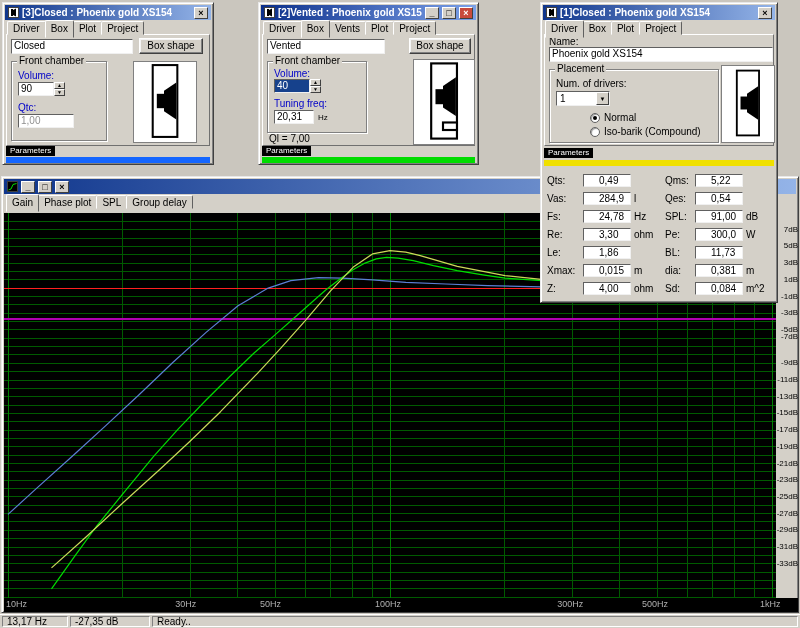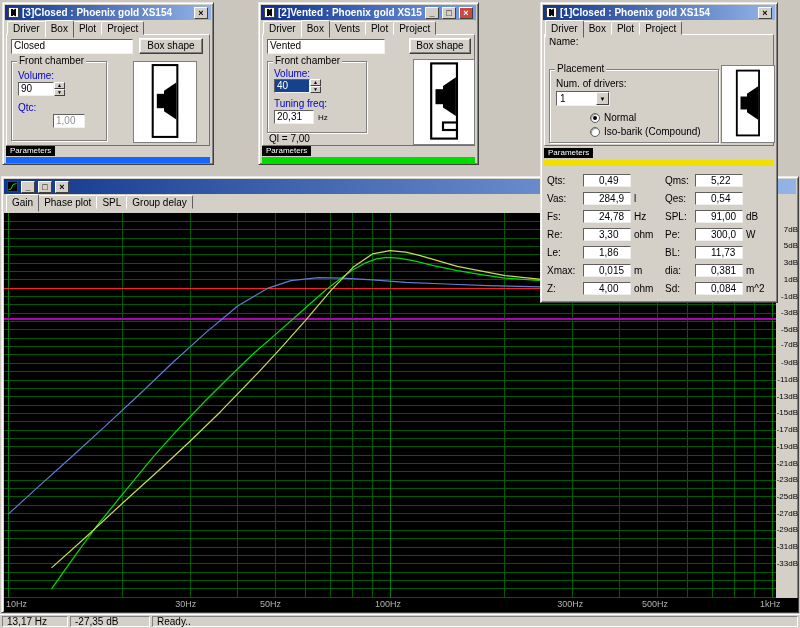--- a/index.html
+++ b/index.html
@@ -88,21 +88,21 @@
     <div class="btn" style="left:132px;top:3px;width:64px;height:16px;">Box shape</div>
     <div class="grp" style="left:4px;top:26px;width:94px;height:78px;">
       <span class="legend">Front chamber</span>
       <span class="bluelab" style="left:6px;top:8px;">Volume:</span>
       <div class="sunken" style="left:6px;top:20px;width:36px;height:14px;">90</div>
       <div class="spin" style="left:42px;top:20px;">
         <div>▲</div>
         <div>▼</div>
       </div>
       <span class="bluelab" style="left:6px;top:40px;">Qtc:</span>
-      <div class="sunken" style="left:6px;top:52px;width:32px;height:14px;color:#909090;margin-left:35px;">1,00</div>
+      <div class="sunken" style="left:6px;top:52px;width:56px;height:14px;color:#909090;">1,00</div>
     </div>
     <div class="diagram" style="left:126px;top:26px;width:62px;height:80px;">
       <svg width="60" height="78" viewBox="0 0 54 76">
         <rect x="16" y="3" width="24" height="70" fill="#fff" stroke="#000" stroke-width="2"></rect>
         <rect x="20" y="31" width="7" height="14" fill="#000"></rect>
         <polygon points="27,28 39,20 39,56 27,48" fill="#000"></polygon>
       </svg>
     </div>
   </div>
   <span class="chip" style="left:3px;top:143px;">Parameters</span>
@@ -168,20 +168,21 @@
     <span class="tbtn">×</span>
   </div>
   <div class="tabs">
       <span class="tab active">Driver</span>
       <span class="tab">Box</span>
       <span class="tab">Plot</span>
       <span class="tab">Project</span>
     </div>
   <div class="panel" style="height:110px;">
     <span class="lab" style="left:4px;top:1px;">Name:</span>
+    <div class="sunken" style="left:4px;top:12px;width:224px;height:15px;">Phoenix gold XS154</div>
     <div class="grp" style="left:4px;top:34px;width:168px;height:72px;">
       <span class="legend">Placement</span>
       <span class="lab" style="left:6px;top:8px;">Num. of drivers:</span>
       <div class="sunken" style="left:6px;top:21px;width:54px;height:15px;padding:0;">
         <span style="position:absolute;left:3px;top:1px;">1</span>
         <span style="position:absolute;right:0;top:0;width:13px;height:13px;background:#d4d0c8;border:1px solid;border-color:#fff #404040 #404040 #fff;font-size:6px;line-height:12px;text-align:center;box-sizing:border-box;">▼</span>
       </div>
       <div class="radio" style="left:40px;top:42px;">
         <span class="rdot sel"></span>
         <span>Normal</span>
@@ -368,21 +369,21 @@
       </svg>
   </div>
   <div id="y-labels">
       <div style="top: 11.7px;">7dB</div>
       <div style="top: 28.4px;">5dB</div>
       <div style="top: 45.1px;">3dB</div>
       <div style="top: 61.8px;">1dB</div>
       <div style="top: 78.5px;">-1dB</div>
       <div style="top: 95.2px;">-3dB</div>
       <div style="top: 111.9px;">-5dB</div>
-      <div style="top: 127px; margin-left: 29px;">-7dB</div>
+      <div style="top: 119px; margin-left: 29px;">-7dB</div>
       <div style="top: 145.3px;">-9dB</div>
       <div style="top: 162px;">-11dB</div>
       <div style="top: 178.7px;">-13dB</div>
       <div style="top: 195.4px;">-15dB</div>
       <div style="top: 212.1px;">-17dB</div>
       <div style="top: 228.8px;">-19dB</div>
       <div style="top: 245.5px;">-21dB</div>
       <div style="top: 262.2px;">-23dB</div>
       <div style="top: 278.9px; padding-left: 21px;">-25dB</div>
       <div style="top: 295.6px;">-27dB</div>

